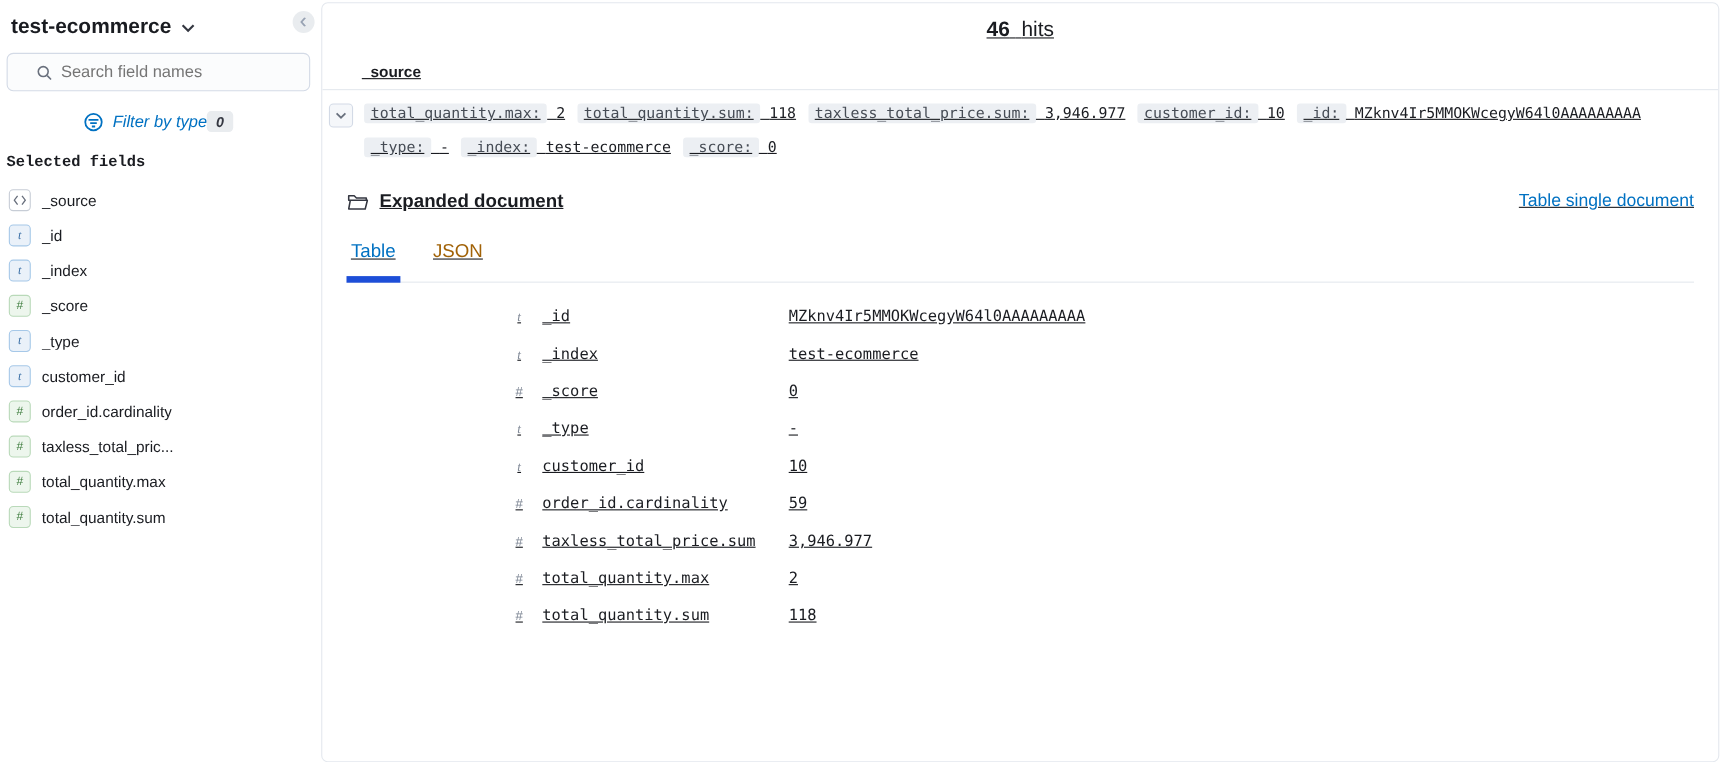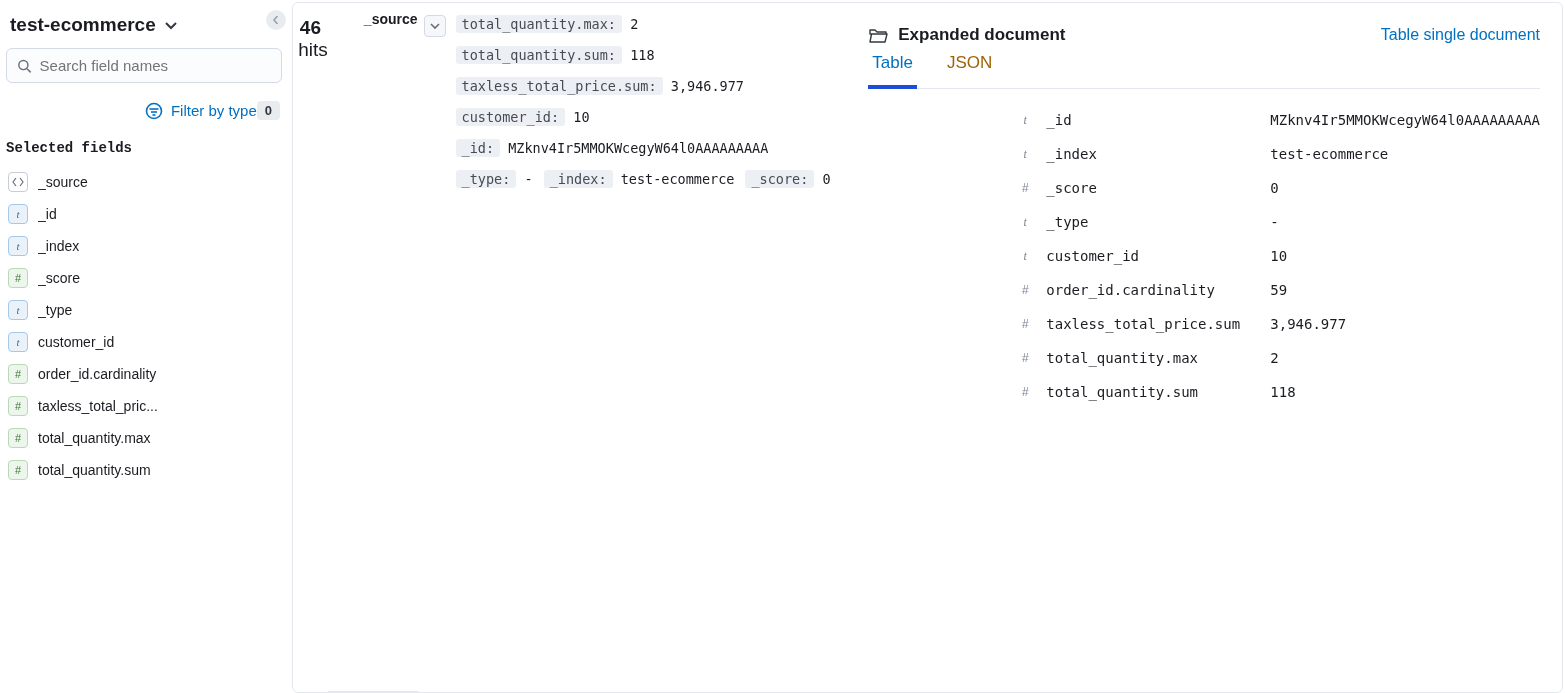--- a/index.html
+++ b/index.html
@@ -44,37 +44,38 @@
     font-weight: 700;
     padding: 8px 4px 12px 4px;
     cursor: pointer;
   }
   .search-wrap {
     display: flex;
     align-items: center;
     gap: 8px;
     border: 1px solid #d3dae6;
     border-radius: 6px;
-    padding: 8px 10px;
+    padding: 8px 26px;
     background: #fbfcfd;
     margin-bottom: 12px;
   }
   .search-wrap input {
     border: none;
     outline: none;
     background: transparent;
     font-size: 15px;
     color: #5e6975;
     width: 100%;
   }
   .filter-row {
     display: flex;
     align-items: center;
-    justify-content: flex-end;
+    justify-content: center;
     padding: 6px 2px 14px 2px;
+    font-style: italic;
   }
   .filter-left {
     display: flex;
     align-items: center;
     gap: 8px;
     color: #0071c2;
     font-size: 15px;
     cursor: pointer;
   }
   .filter-count {
@@ -119,21 +120,23 @@
     max-width: 190px;
   }
 
   
   .main {
     flex: 1;
     border: 1px solid #e4e8ee;
     border-radius: 6px;
     overflow: hidden;
     display: flex;
+    flex-direction: column;
     margin: 2px 2px 0 2px;
+    text-decoration: underline;
   }
   .hits-bar {
     text-align: center;
     padding: 14px 0 10px 0;
     font-size: 19px;
   }
   .hits-bar b { font-weight: 700; }
   .source-header {
     padding: 8px 0 8px 36px;
     font-weight: 700;
@@ -177,20 +180,21 @@
   }
   .kv-val { color: #1a1c21; }
 
   .expanded {
     padding: 22px 22px 0 22px;
   }
   .expanded-head {
     display: flex;
     align-items: center;
     justify-content: space-between;
+    margin-bottom: 18px;
   }
   .expanded-head-left {
     display: flex;
     align-items: center;
     gap: 10px;
     font-weight: 700;
     font-size: 17px;
   }
   .view-link {
     color: #0071c2;
@@ -203,21 +207,21 @@
     border-bottom: 1px solid #e4e8ee;
   }
   .tab {
     padding: 8px 4px 12px 4px;
     font-size: 17px;
     cursor: pointer;
     color: #a16207;
   }
   .tab.active {
     color: #0071c2;
-    border-bottom: 4px solid #1d4ed8;
+    border-bottom: 6px solid #1d4ed8;
     margin-bottom: -1px;
   }
   .doc-table {
     padding: 14px 0 0 150px;
   }
   .doc-row {
     display: flex;
     align-items: center;
     gap: 14px;
     padding: 9px 0;

